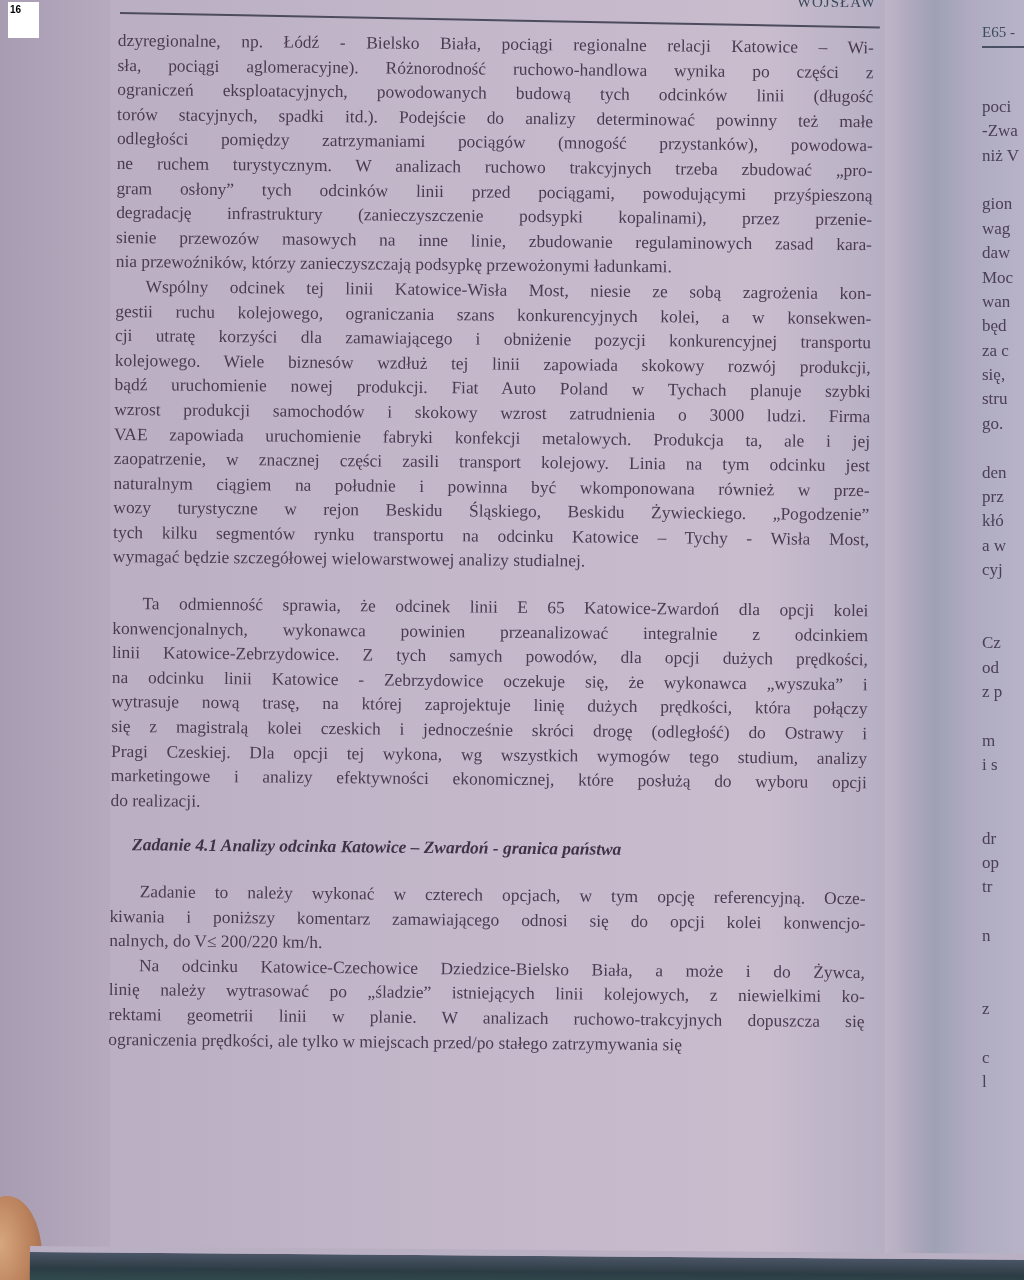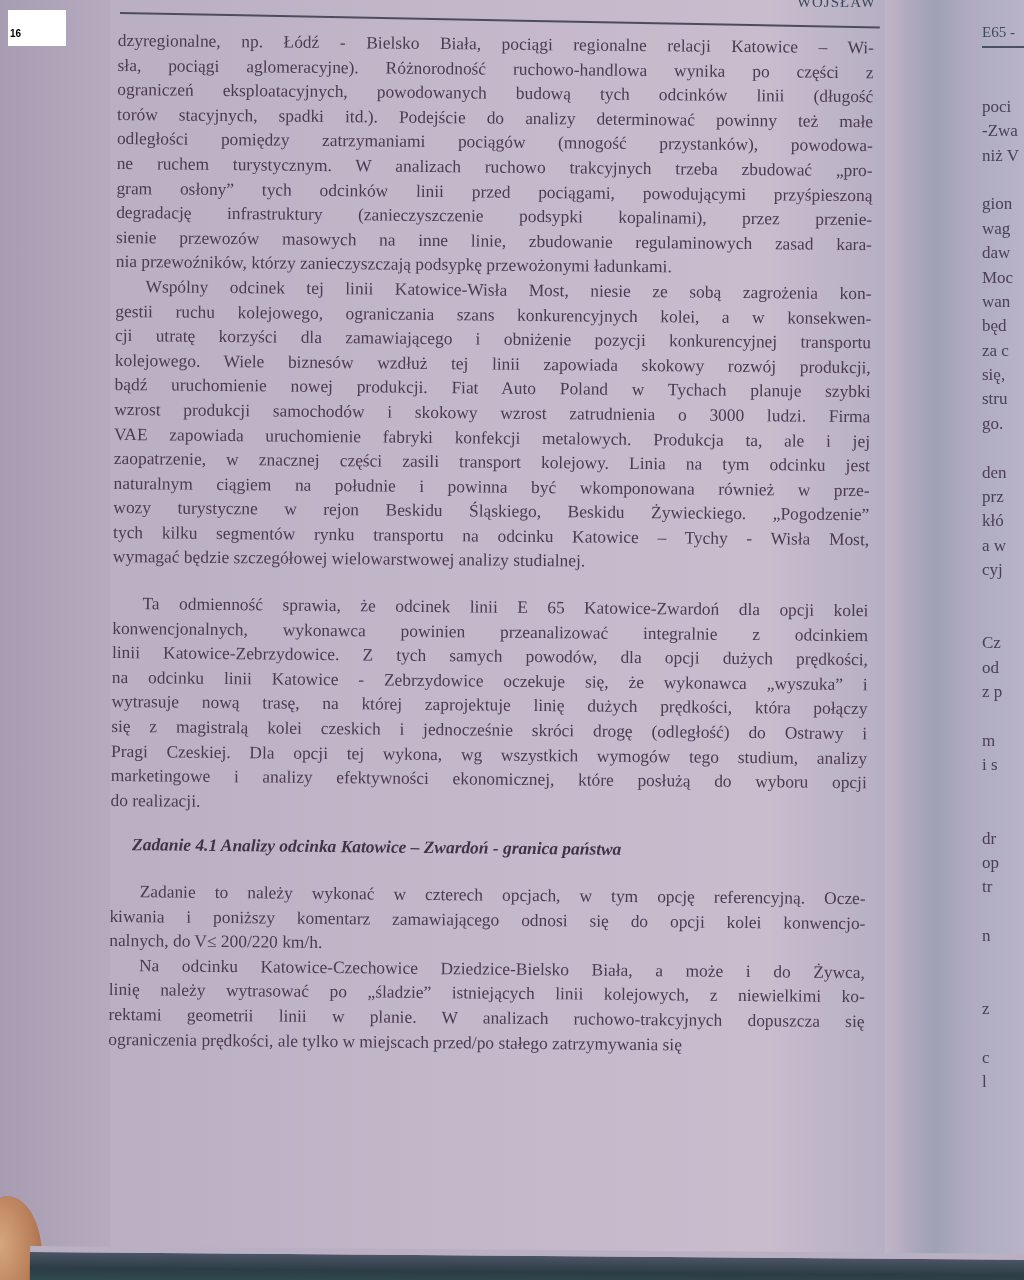--- a/index.html
+++ b/index.html
@@ -19,25 +19,25 @@
     }
     .left-margin-shade {
       position: absolute; left: 0; top: 0; width: 110px; height: 1280px;
       background: linear-gradient(90deg, #a79cb1 0%, #b6aabf 100%);
     }
     .gutter {
       position: absolute; left: 885px; top: 0; width: 90px; height: 1280px;
       background: linear-gradient(90deg, #c0b5c8 0%, #a8a4b9 40%, #9ea1b4 55%, #b2acc3 100%);
     }
     .page-number-box {
-      position: absolute; left: 8px; top: 10px; width: 58px; height: 36px;
+      position: absolute; left: 8px; top: 2px; width: 31px; height: 36px;
       background: #ffffff;
       font-family: "Liberation Sans", sans-serif;
       font-weight: bold; font-size: 10px; color: #000;
-      padding: 18px 0 0 2px; box-sizing: border-box;
+      padding: 2px 0 0 2px; box-sizing: border-box;
     }
     .running-header {
       position: absolute; left: 640px; top: -6px; width: 236px; height: 20px;
       font-family: "Liberation Serif", serif; font-size: 15px; letter-spacing: 1px;
       color: #3b4a5c; text-align: right;
     }
     .header-rule {
       position: absolute; left: 120px; top: 12px; width: 760px; height: 0;
       border-top: 2px solid #4d4c5e;
       transform: rotate(1.1deg); transform-origin: left top;

